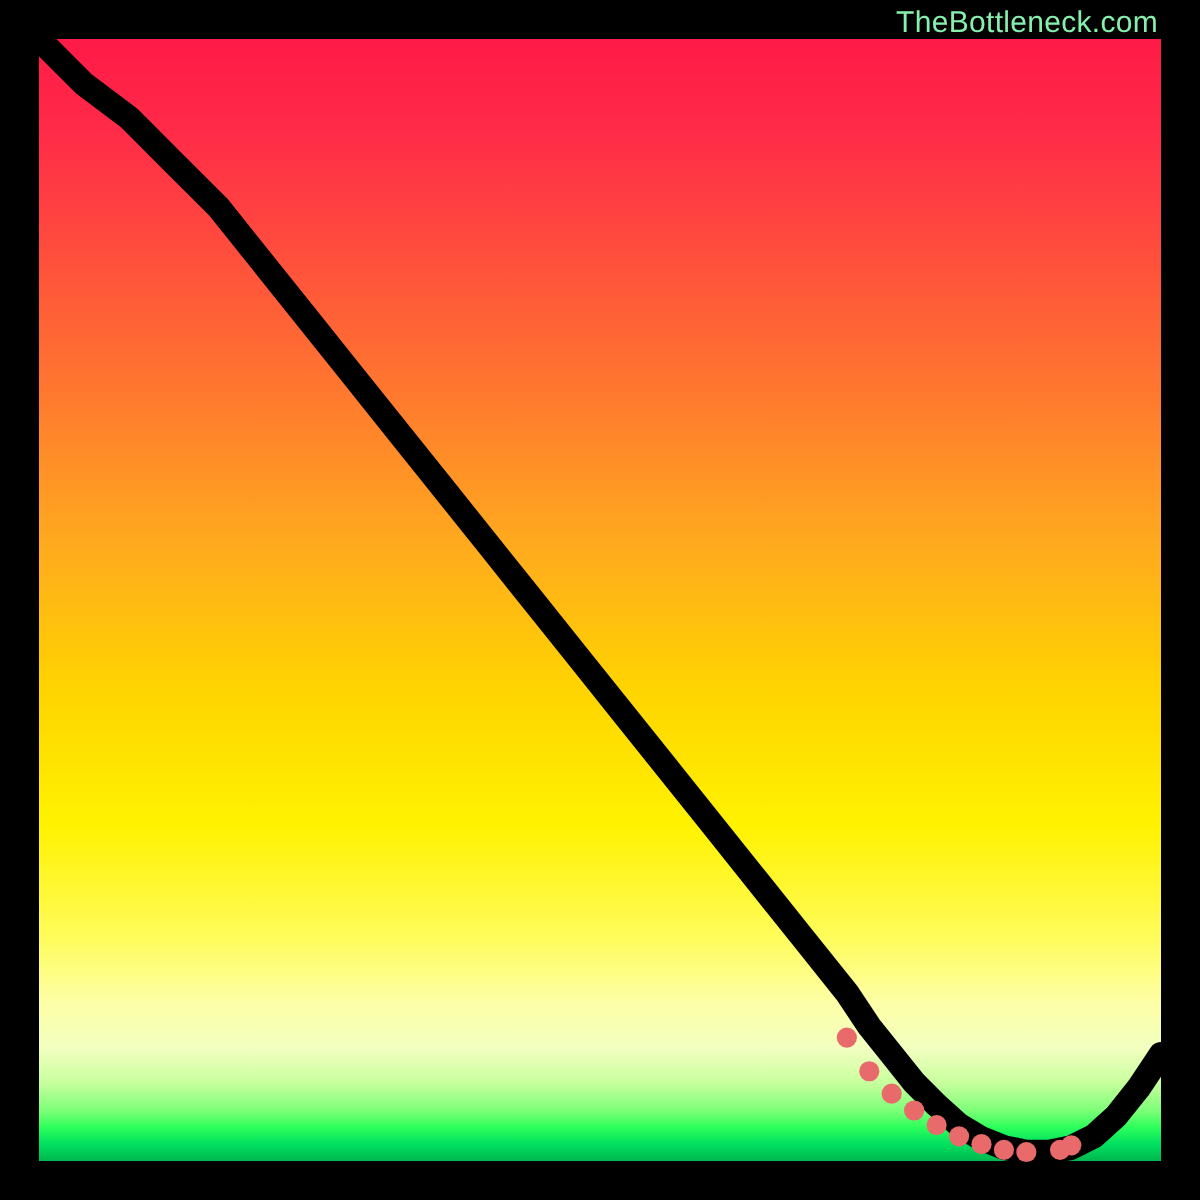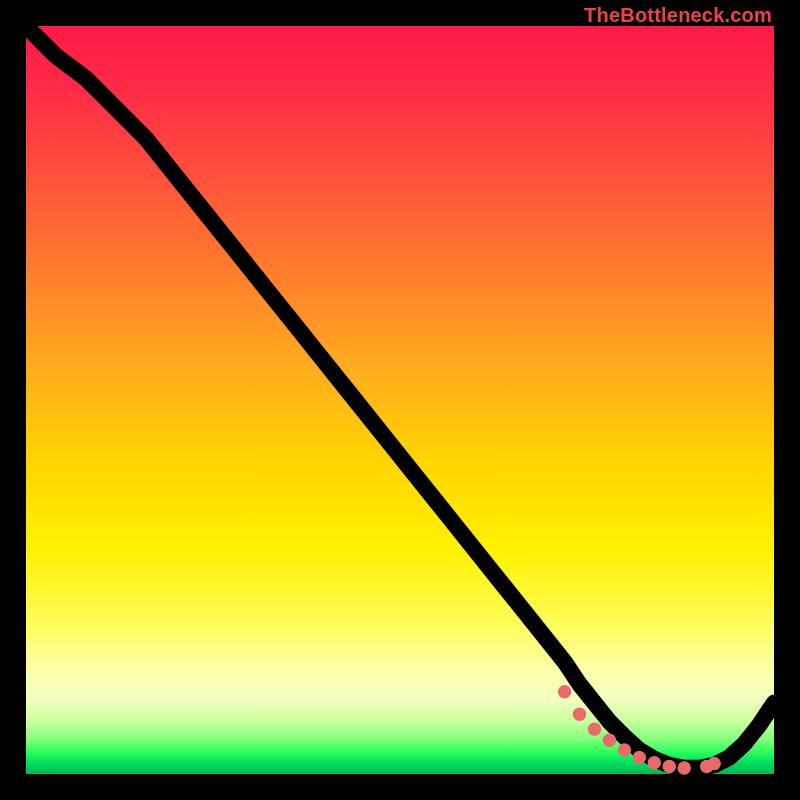--- a/index.html
+++ b/index.html
@@ -48,25 +48,24 @@
     left: 0;
     top: 0;
     width: 748px;
     height: 748px;
     overflow: visible;
   }
   .attribution {
     position: absolute;
     top: 4px;
     right: 28px;
-    color: #ef4444;
+    color: #86efac;
     font-size: 20px;
     letter-spacing: 0.2px;
     user-select: none;
-    font-weight: bold;
   }
   .curve {
     fill: none;
     stroke: #000;
     stroke-width: 2.2;
     stroke-linejoin: round;
     stroke-linecap: round;
   }
   .dots circle {
     fill: #e96a6a;

